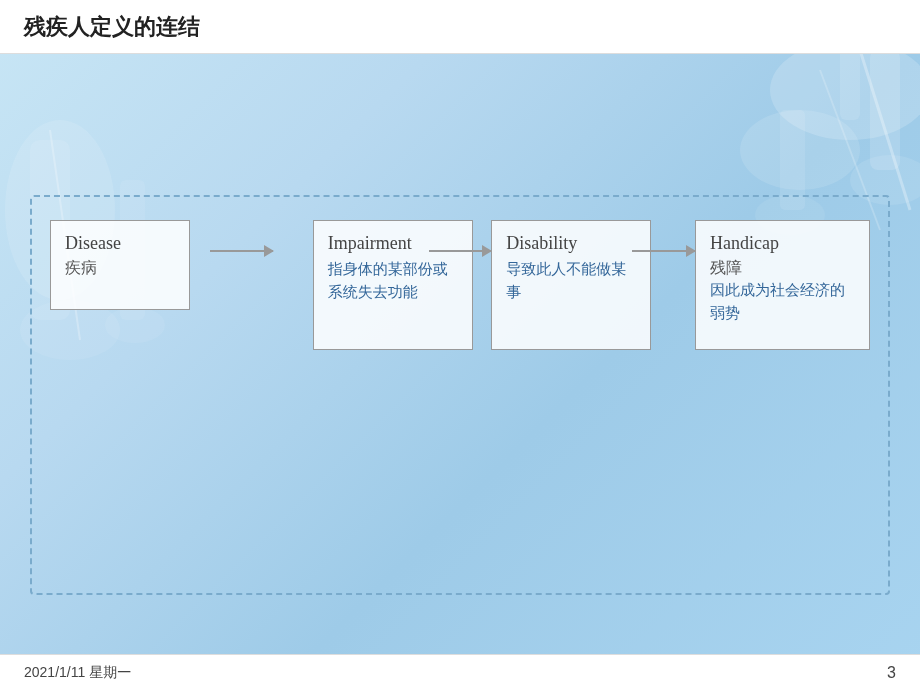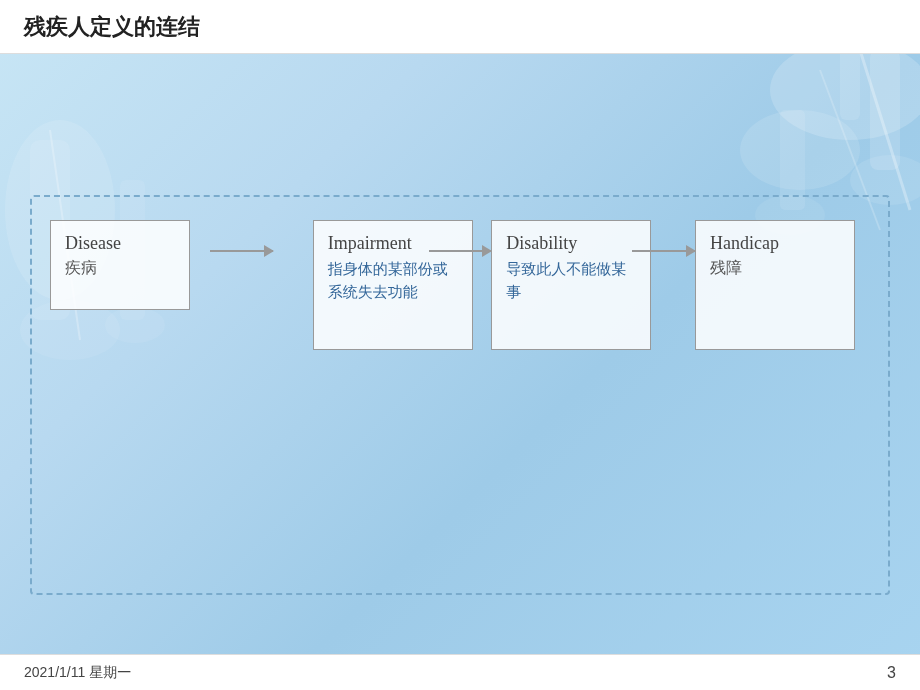--- a/index.html
+++ b/index.html
@@ -235,20 +235,21 @@
     </div>
 
     <div class="arrow-connector">
       <div class="arrow-line"></div>
     </div>
 
     <div class="box-wrapper" style="flex:none;width:175px;border-radius:22px;">
       <div class="box">
         <div class="box-en">Handicap</div>
         <div class="box-cn-label">残障</div>
+        <div class="box-cn-desc">因此成为社会经济的弱势</div>
       </div>
     </div>
 
   </div>
 
   <div class="footer">
     <span class="footer-date">2021/1/11 星期一</span>
     <span class="footer-page">3</span>
   </div>
 

